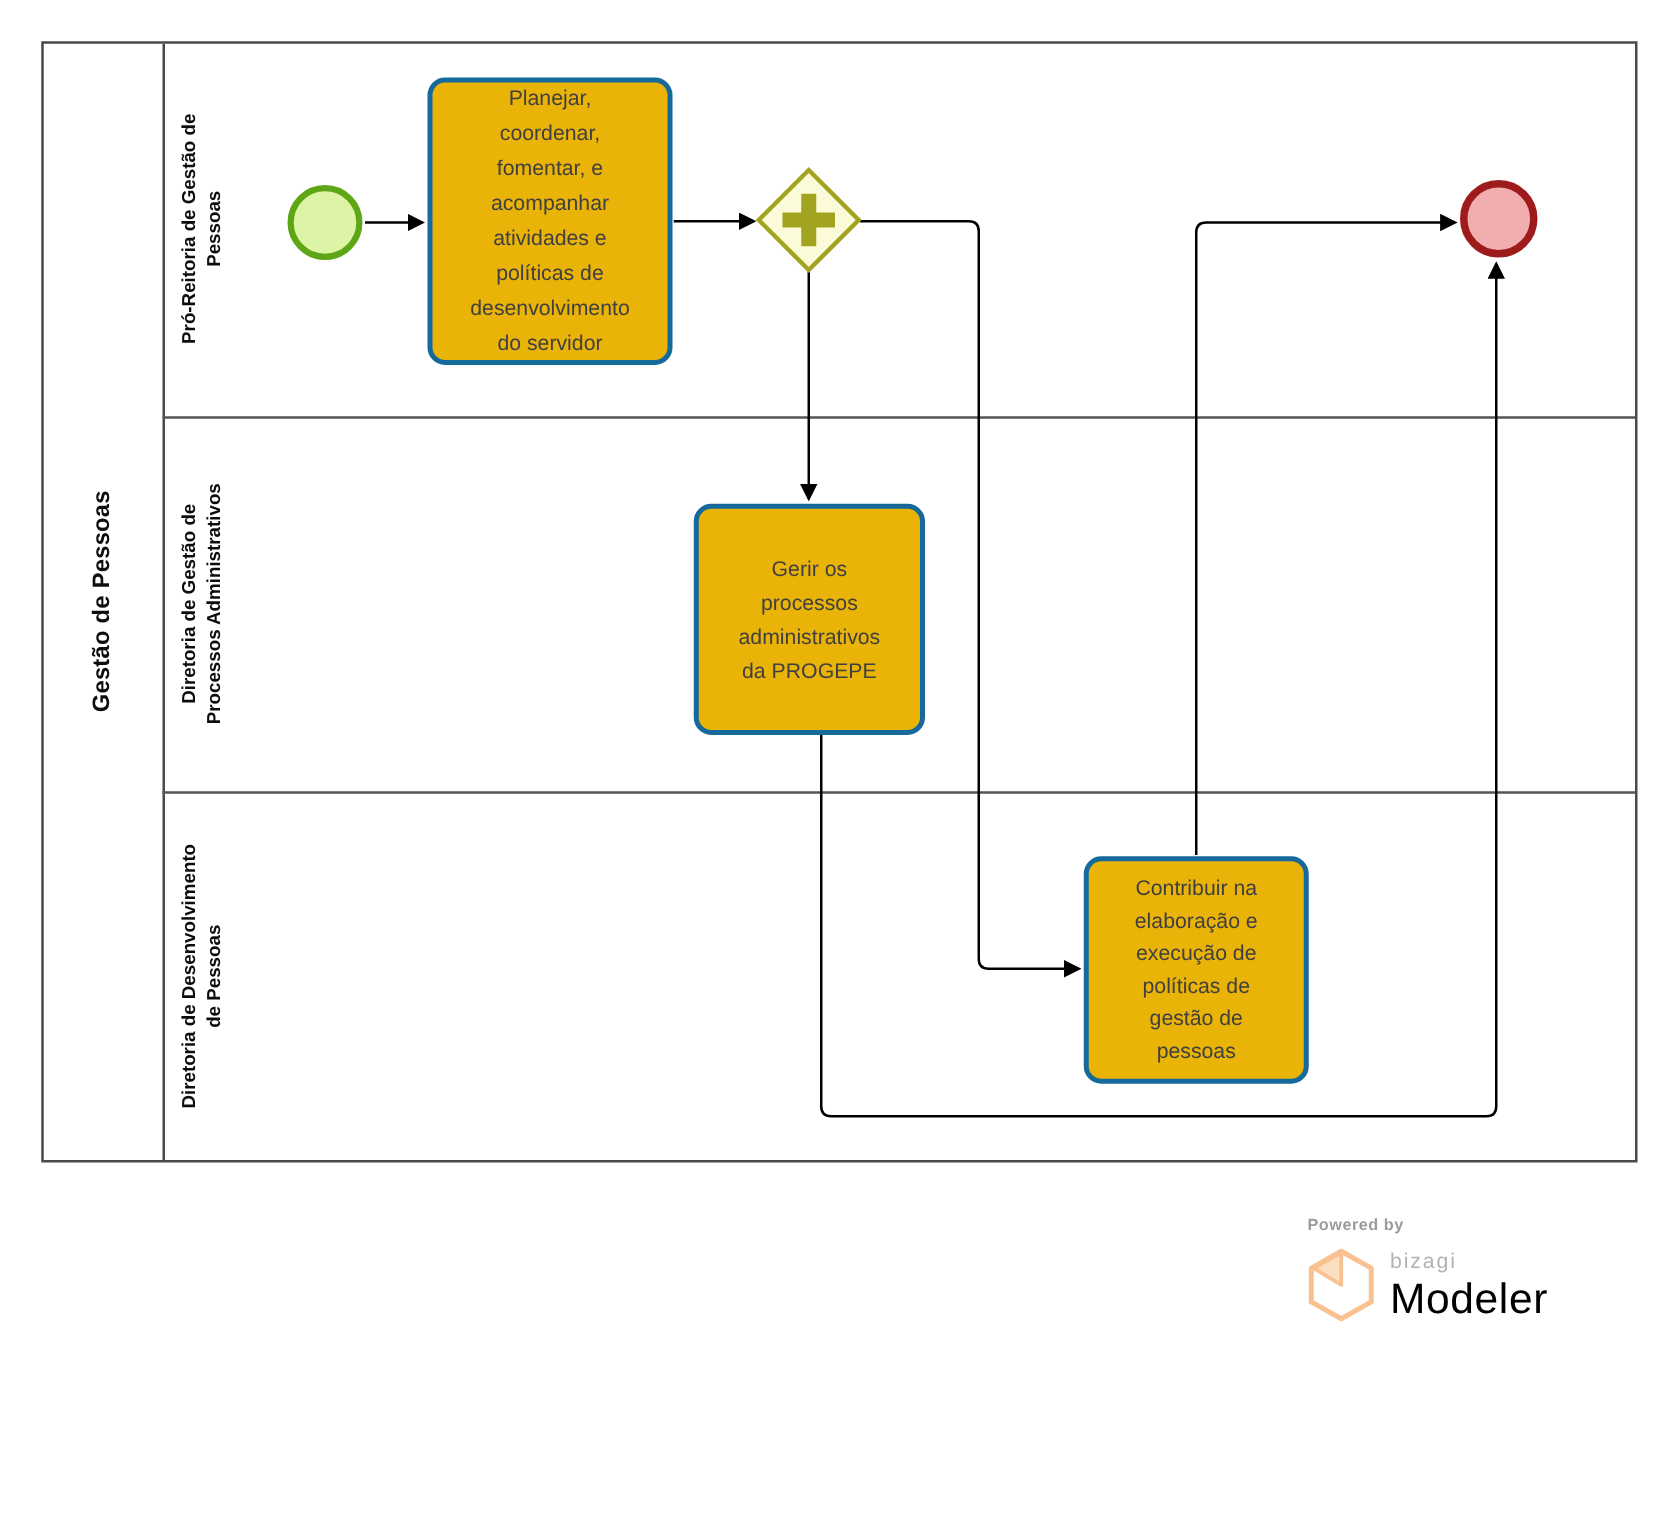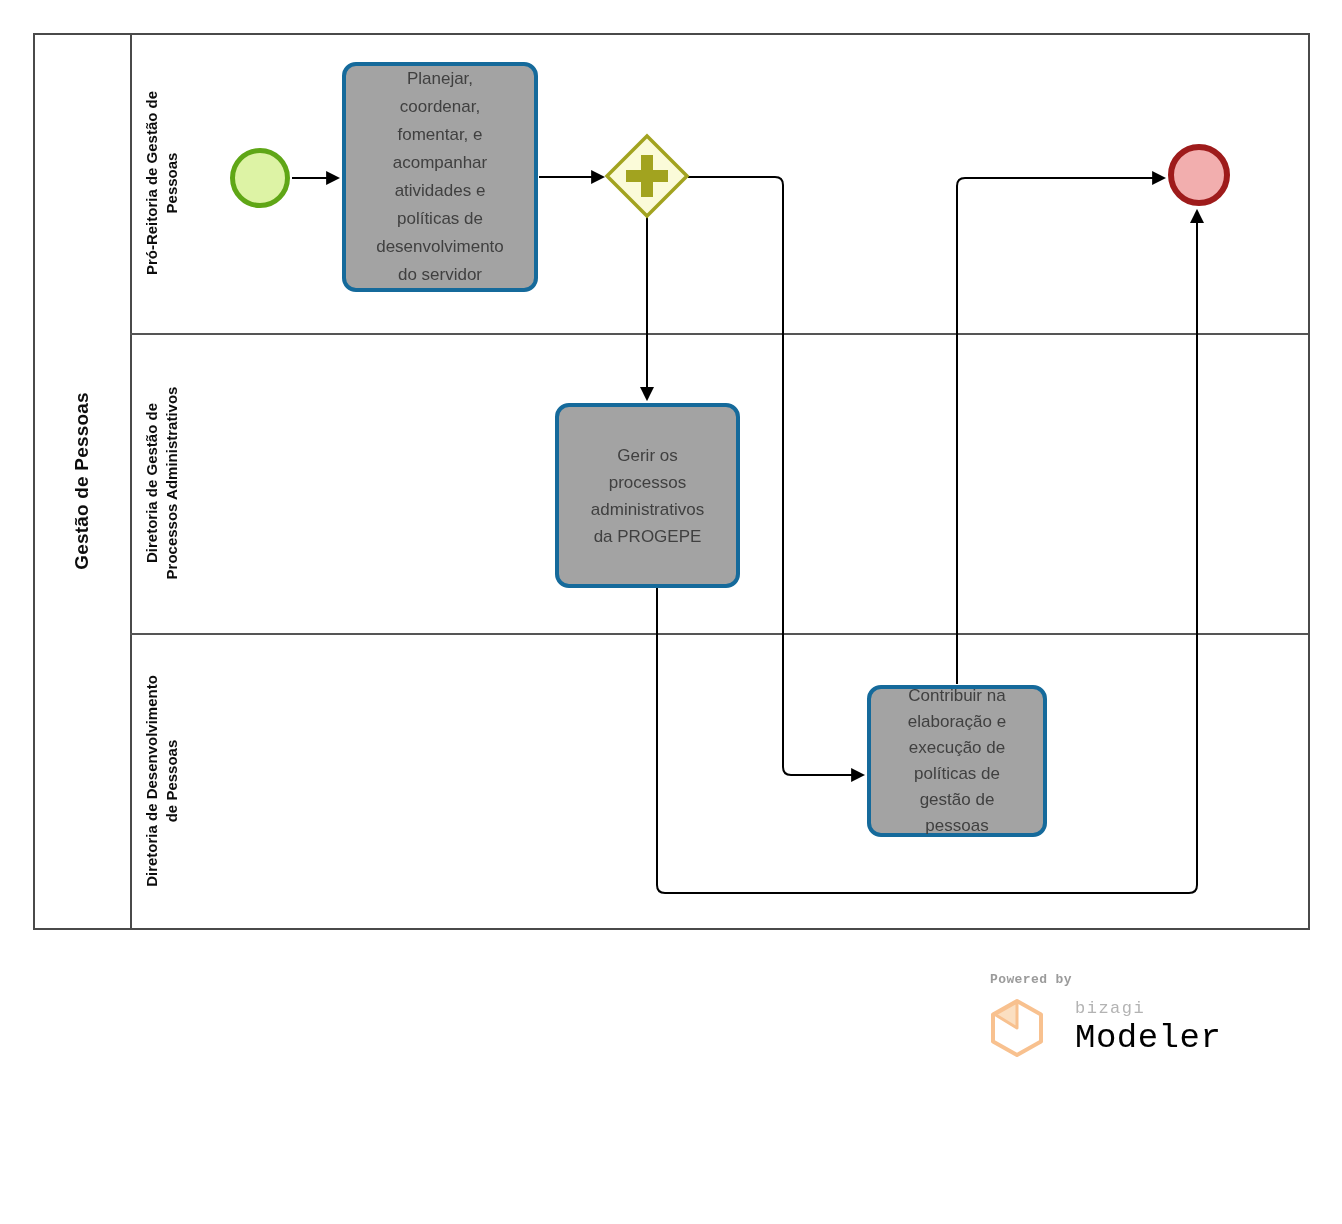--- a/index.html
+++ b/index.html
@@ -11,38 +11,38 @@
   .pool-divider{position:absolute;left:95px;top:0;width:0;height:893px;border-left:2px solid #4a4a4a;}
   .lane-sep{position:absolute;left:95px;right:0;height:0;border-top:2px solid #555555;}
   .lane-sep.s1{top:298px;}
   .lane-sep.s2{top:598px;}
 
   .vtext{position:absolute;transform:translate(-50%,-50%) rotate(-90deg);white-space:pre-line;text-align:center;color:#0d0d0d;width:max-content;}
   .pool-title{font-size:19px;font-weight:bold;letter-spacing:.2px;}
   .lane-title{font-size:15px;font-weight:bold;line-height:20px;}
 
   
-  .task{position:absolute;box-sizing:border-box;background:#a3a3a3;border:4px solid #156a9b;border-radius:14px;display:flex;align-items:center;justify-content:center;text-align:center;color:#404040;}
+  .task{position:absolute;box-sizing:border-box;background:#eab308;border:4px solid #156a9b;border-radius:14px;display:flex;align-items:center;justify-content:center;text-align:center;color:#404040;}
   .task span{white-space:pre-line;display:block;}
   .task1{left:342px;top:62px;width:196px;height:230px;font-size:17px;line-height:28px;}
   .task2{left:555px;top:403px;width:185px;height:185px;font-size:17px;line-height:27px;}
-  .task3{left:867px;top:685px;width:180px;height:152px;font-size:17px;line-height:26px;}
+  .task3{left:867px;top:685px;width:180px;height:182px;font-size:17px;line-height:26px;}
 
   
   .event{position:absolute;border-radius:50%;box-sizing:border-box;}
   .event.start{left:230px;top:148px;width:60px;height:60px;background:#ddf3a5;border:5px solid #5fa616;}
   .event.end{left:1168px;top:144px;width:62px;height:62px;background:#f2aeae;border:6px solid #9e1b1b;}
 
   
   svg.flows{position:absolute;left:0;top:0;width:1342px;height:1224px;pointer-events:none;}
 
   
-  .logo{position:absolute;left:988px;top:972px;width:260px;font-family:Liberation Mono, monospace;}
+  .logo{position:absolute;left:1044px;top:972px;width:260px;}
   .powered{font-size:13px;font-weight:600;color:#9b9b9b;letter-spacing:.4px;margin-left:2px;}
-  .logo-row{display:flex;align-items:flex-start;margin-top:10px;gap:19px;}
+  .logo-row{display:flex;align-items:flex-start;margin-top:10px;}
   .logo-hex{width:58px;height:62px;flex:0 0 auto;}
   .brand-col{margin-left:10px;margin-top:2px;}
   .bizagi-word{font-size:17px;color:#b3b3b3;letter-spacing:1.5px;}
   .modeler-word{font-size:34px;color:#000000;font-weight:500;letter-spacing:.5px;margin-top:1px;}
 </style>
 </head>
 <body>
 
 <div class="canvas">
 

